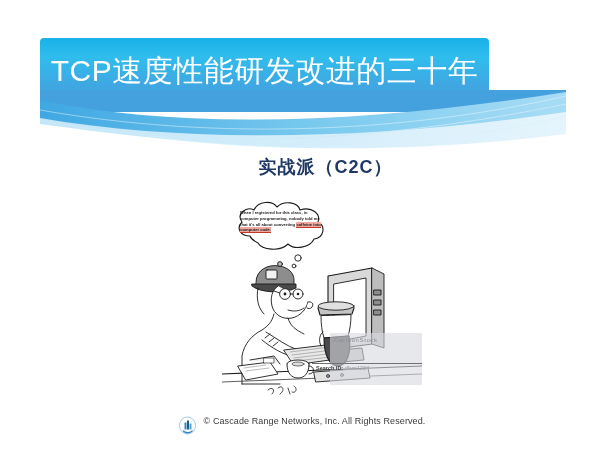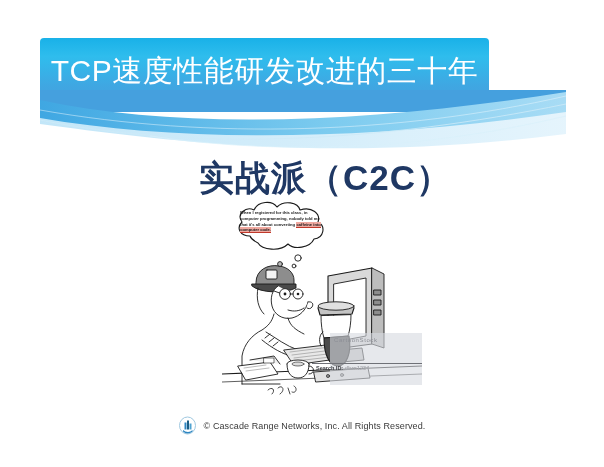--- a/index.html
+++ b/index.html
@@ -61,21 +61,21 @@
   }
 
   
   .subtitle {
     position: absolute;
     left: 0;
     right: 0;
     top: 155px;
     text-align: center;
     color: #1F3864;
-    font-size: 35px;
+    font-size: 18px;
     font-weight: 700;
     letter-spacing: 1px;
     font-family: "Liberation Sans", "DejaVu Sans", sans-serif;
     padding-left: 47px;
   }
 
   
   .cartoon {
     position: absolute;
     left: 222px;
@@ -145,21 +145,21 @@
     background: #6f7177;
   }
 
   
   .footer {
     position: absolute;
     left: 0;
     right: 0;
     top: 416px;
     display: flex;
-    align-items: center;
+    align-items: flex-start;
     justify-content: center;
     gap: 8px;
   }
   .footer-logo { width: 17px; height: 19px; display:block; }
   .footer-text {
     font-size: 9px;
     color: #3a3a3a;
     font-family: "Liberation Sans", sans-serif;
     letter-spacing: 0.1px;
   }

